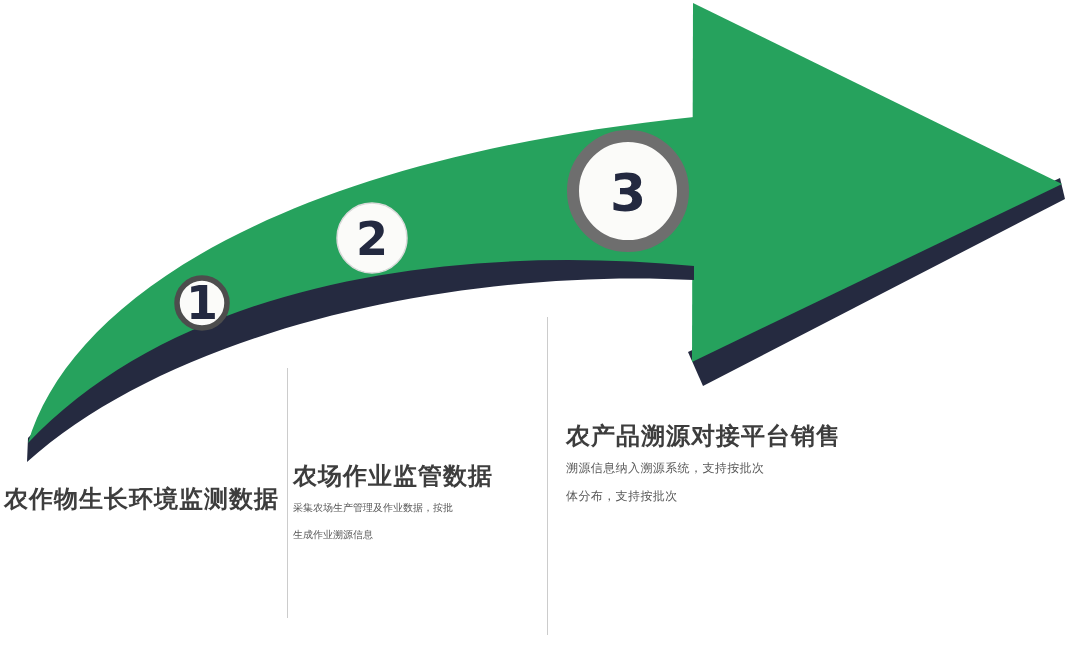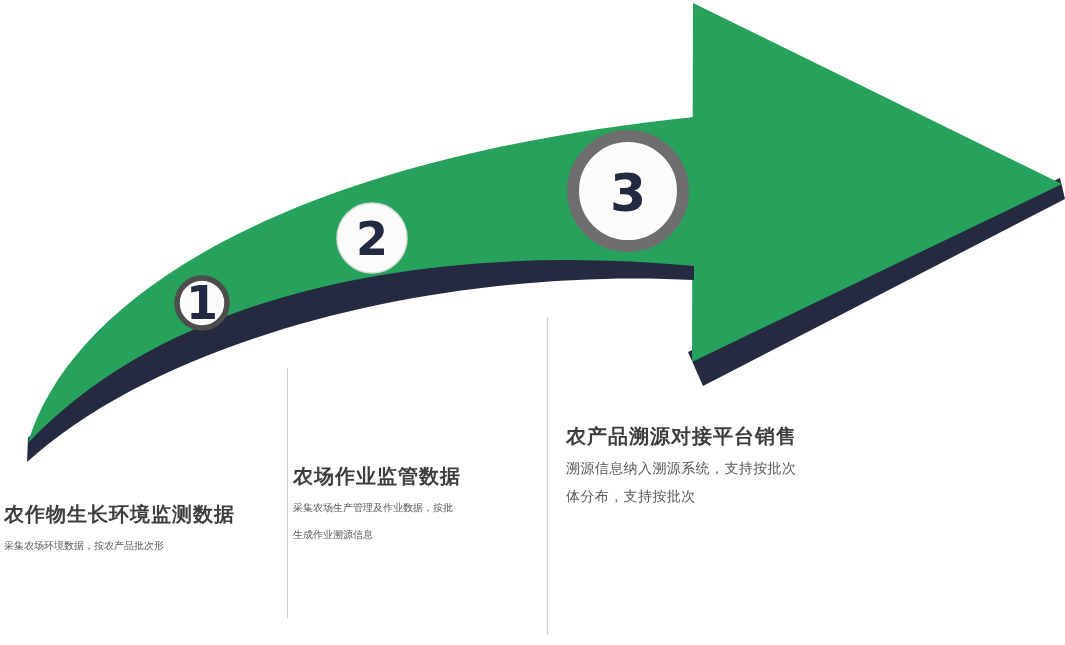--- a/index.html
+++ b/index.html
@@ -21,53 +21,54 @@
     top: 0;
   }
   .step-digit {
     font-family: "DejaVu Sans", "Liberation Sans", sans-serif;
     font-weight: bold;
   }
   .section {
     position: absolute;
   }
   .section-title {
-    font-size: 20px;
+    font-size: 24px;
     line-height: 26px;
     font-weight: 600;
     color: #3d3d3d;
     letter-spacing: 1px;
     white-space: nowrap;
   }
   .section-body {
     position: absolute;
     left: 0;
     color: #595959;
   }
   .body-line {
     white-space: nowrap;
   }
   .body-sm .body-line {
     font-size: 10px;
     line-height: 27px;
   }
   .body-lg .body-line {
-    font-size: 14px;
+    font-size: 12px;
     line-height: 28px;
     letter-spacing: 0.4px;
+    font-family: Liberation Serif, serif;
   }
   .divider {
     position: absolute;
     width: 1px;
     background: #cccccc;
   }
   #divider-1 { left: 287px; top: 368px; height: 250px; }
   #divider-2 { left: 547px; top: 317px; height: 318px; }
 
-  #section-1 { left: 4px;   top: 486px; margin-top: 15px; }
+  #section-1 { left: 4px;   top: 486px; }
   #section-1 .section-body { top: 31px; }
   #section-2 { left: 293px; top: 463px; }
   #section-2 .section-body { top: 31px; }
   #section-3 { left: 566px; top: 423px; }
   #section-3 .section-body { top: 31px; }
 </style>
 </head>
 <body>
 
 <div class="stage">
@@ -97,21 +98,20 @@
       <text class="step-digit" x="628" y="211" font-size="52" text-anchor="middle" fill="#232940">3</text>
     </g>
   </svg>
 
   <div class="divider" id="divider-1"></div>
   <div class="divider" id="divider-2"></div>
 
   <div class="section" id="section-1">
     <div class="section-title">农作物生长环境监测数据</div>
     <div class="section-body body-sm">
-      <div class="body-line">采集农场环境数据，按农产品批次形</div>
     </div>
   </div>
 
   <div class="section" id="section-2">
     <div class="section-title">农场作业监管数据</div>
     <div class="section-body body-sm">
       <div class="body-line">采集农场生产管理及作业数据，按批</div>
       <div class="body-line">生成作业溯源信息</div>
     </div>
   </div>

